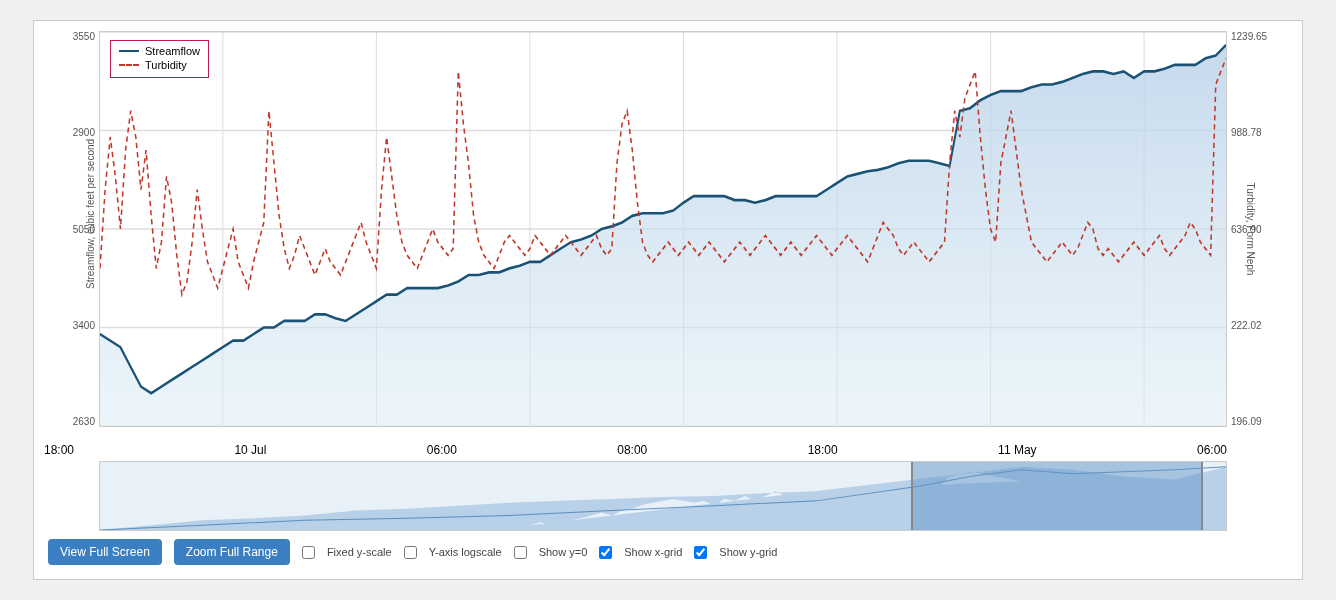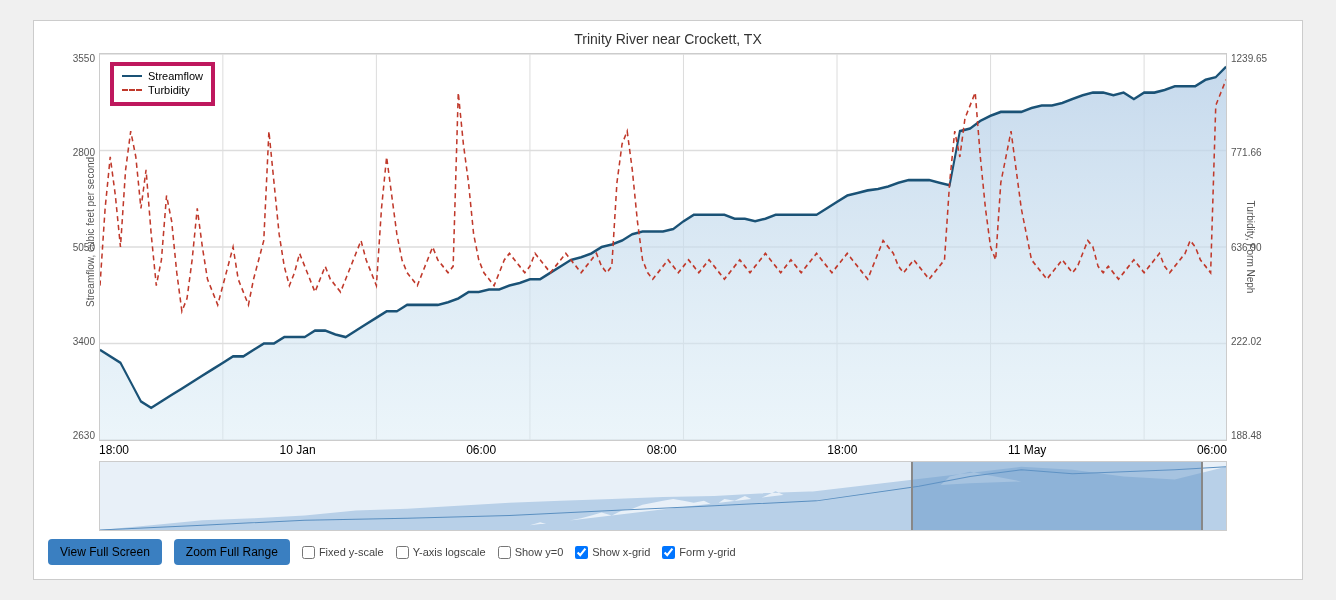--- a/index.html
+++ b/index.html
@@ -95,21 +95,21 @@
       font-size: 10px;
       color: #555;
       width: 120px;
       text-align: center;
     }
     .legend {
       position: absolute;
       top: 8px;
       left: 10px;
       background: rgba(255,255,255,0.9);
-      border: 4px solid #be185d;
+      border: 1px solid #be185d;
       padding: 4px 8px;
       font-size: 11px;
     }
     .legend-item {
       display: flex;
       align-items: center;
       gap: 6px;
       margin-bottom: 2px;
     }
     .legend-line-solid {
@@ -144,54 +144,53 @@
       gap: 12px;
       padding: 8px 4px 4px 4px;
       flex-wrap: wrap;
     }
     .btn {
       padding: 6px 12px;
       border: none;
       border-radius: 4px;
       cursor: pointer;
       font-size: 12px;
-      color: #000000;
+      color: #ffffff;
       background: #3a7fc1;
     }
     .checkbox-label {
       display: flex;
       align-items: center;
-      gap: 4px;
+      gap: 12px;
       font-size: 11px;
       color: #444;
       cursor: pointer;
     }
     .checkbox-label input[type=checkbox] {
       cursor: pointer;
     }
     svg.main-svg {
       position: absolute;
       top: 0; left: 0;
       width: 100%;
       height: 100%;
     }
   </style>
 </head>
 <body>
 
 <div class="chart-container">
-  <div class="chart-title">Trinity River near Crockett, TX</div>
 
   <div class="main-chart-area">
 
     <div class="y-axis-left">
       <div class="y-axis-left-label">Streamflow, cubic feet per second</div>
       <div class="y-axis-ticks">
         <span class="y-tick">3550</span>
-        <span class="y-tick">2800</span>
+        <span class="y-tick">2900</span>
         <span class="y-tick">5050</span>
         <span class="y-tick">3400</span>
         <span class="y-tick">2630</span>
       </div>
     </div>
 
     <div class="chart-plot">
       <svg class="main-svg" viewBox="0 0 1100 300" preserveAspectRatio="none">
         <defs>
           <linearGradient id="fillGrad" x1="0" y1="0" x2="0" y2="1">
@@ -284,32 +283,32 @@
         <div class="legend-item">
           <div class="legend-line-dashed"></div>
           <span>Turbidity</span>
         </div>
       </div>
     </div>
 
     <div class="y-axis-right">
       <div class="y-axis-right-ticks">
         <span class="y-tick">1239.65</span>
-        <span class="y-tick">771.66</span>
+        <span class="y-tick">988.78</span>
         <span class="y-tick">636.90</span>
         <span class="y-tick">222.02</span>
-        <span class="y-tick">188.48</span>
+        <span class="y-tick">196.09</span>
       </div>
       <div class="y-axis-right-label">Turbidity, Form Neph</div>
     </div>
   </div>
 
-  <div style="display:flex; margin-left:55px; margin-right:65px; justify-content:space-between; padding-top:2px;">
+  <div style="display:flex; margin-right:65px; justify-content:space-between; padding-top:16px;">
     <span>18:00</span>
-    <span>10 Jan</span>
+    <span>10 Jul</span>
     <span>06:00</span>
     <span>08:00</span>
     <span>18:00</span>
     <span>11 May</span>
     <span>06:00</span>
   </div>
 
   <div class="navigator-area" style="margin-left:55px; margin-right:65px;">
     <svg width="100%" height="100%" viewBox="0 0 1100 70" preserveAspectRatio="none">
       <polygon fill="#b8d0e8" points="
@@ -350,16 +349,16 @@
       <span>Show y=0</span>
     </label>
 
     <label class="checkbox-label">
       <input type="checkbox" id="show-xgrid" checked="" style="">
       <span>Show x-grid</span>
     </label>
 
     <label class="checkbox-label">
       <input type="checkbox" id="show-ygrid" checked="" style="">
-      <span>Form y-grid</span>
+      <span>Show y-grid</span>
     </label>
   </div>
 </div>
 
 </body></html>

